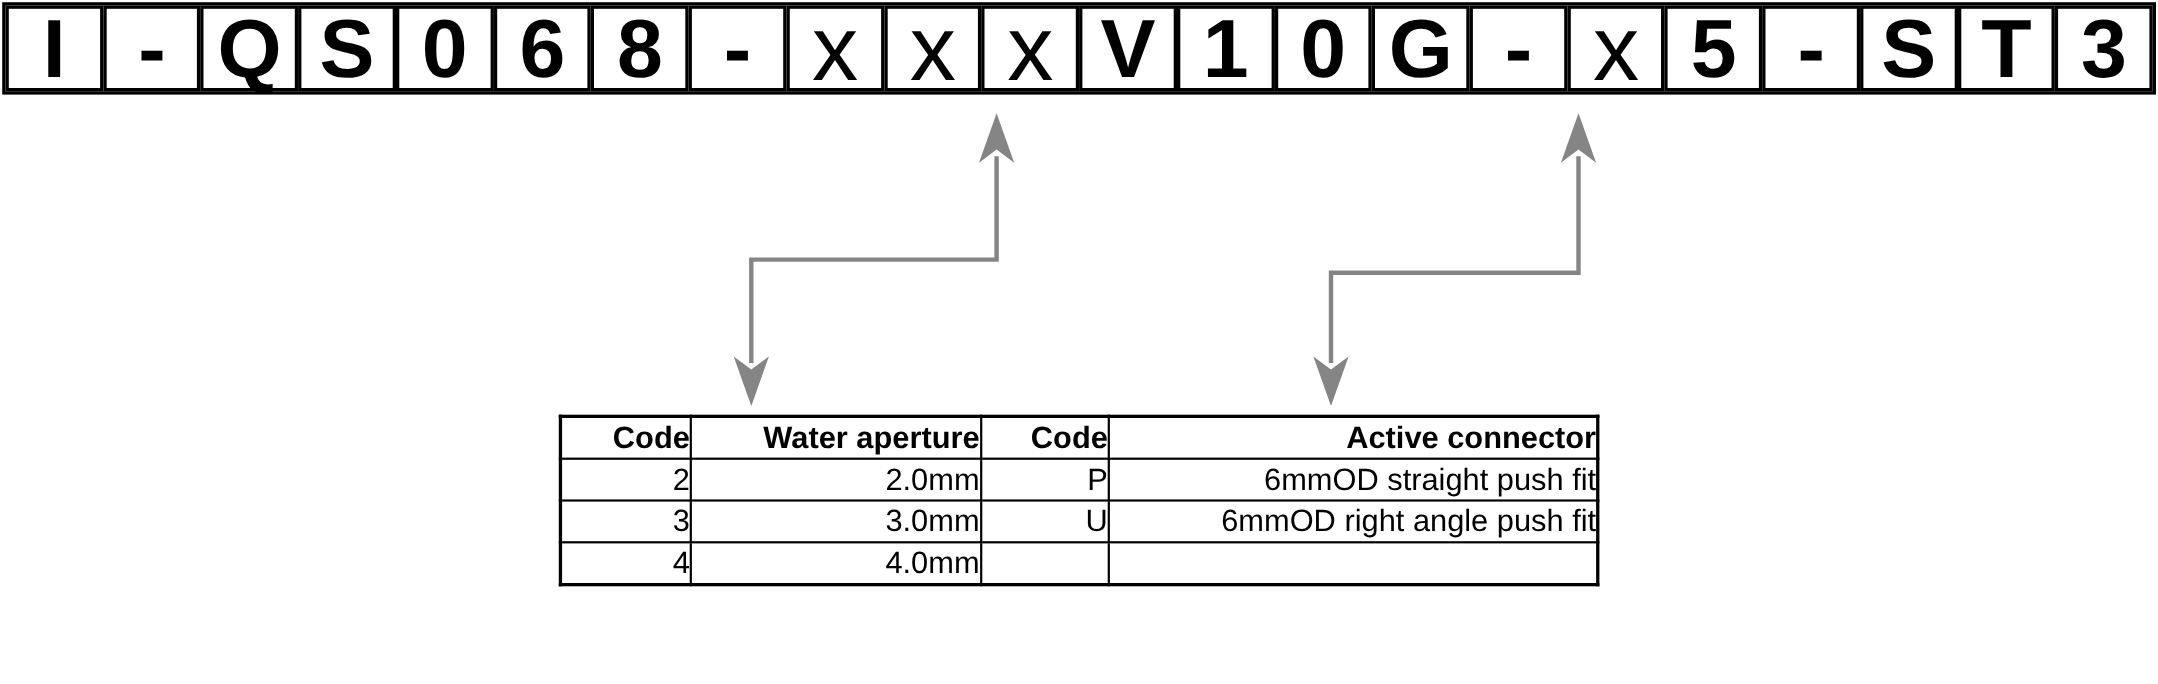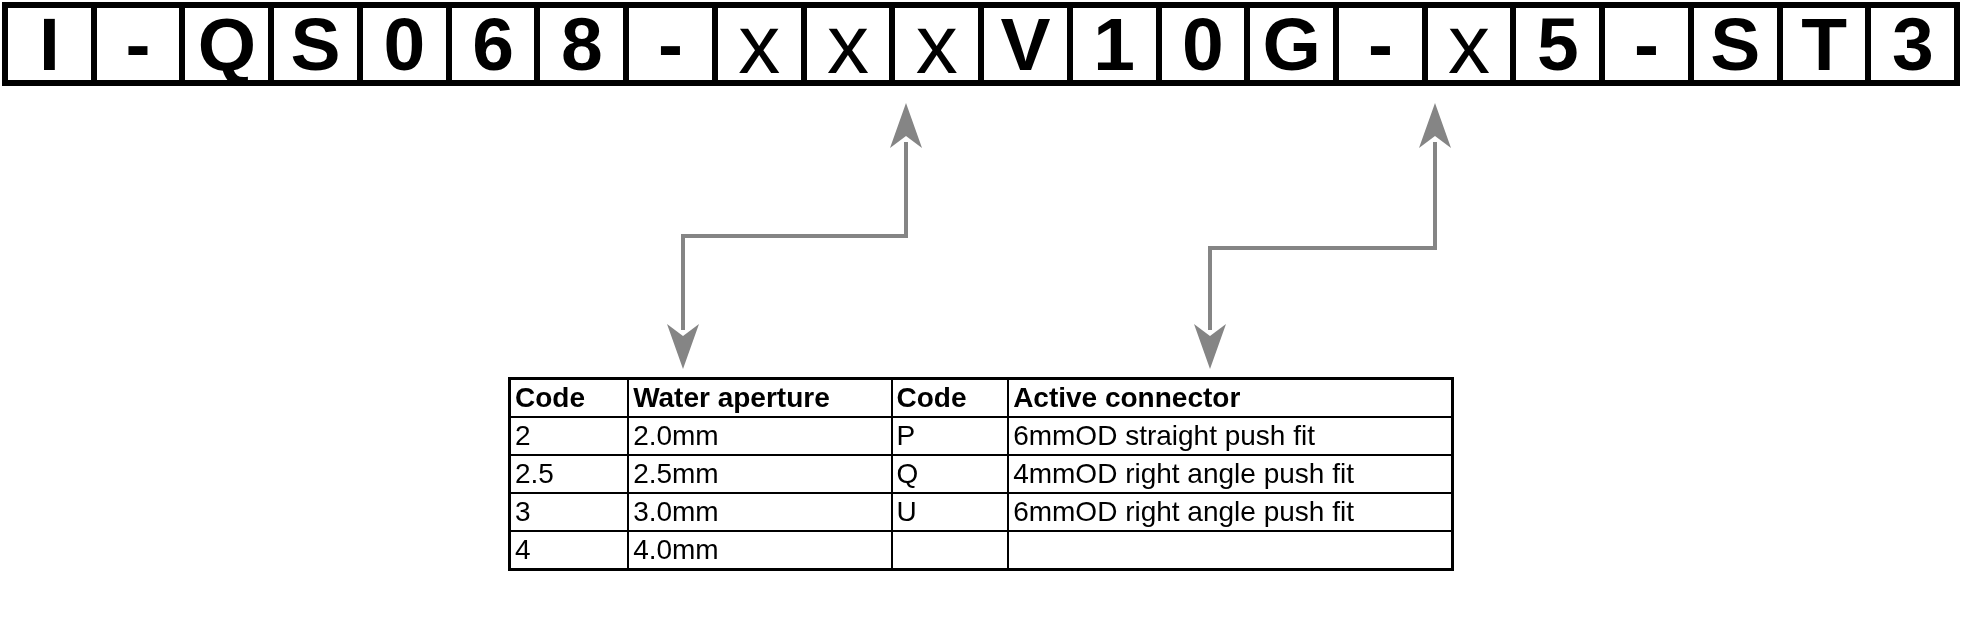--- a/index.html
+++ b/index.html
@@ -21,21 +21,21 @@
   
   .arrows{position:absolute;left:0;top:0;width:1962px;height:622px;pointer-events:none;}
   
   .ref-table{
     position:absolute;left:508px;top:377px;width:946px;
     border-collapse:collapse;table-layout:fixed;background:#fff;
     border:3px solid #000;
   }
   .ref-table th,.ref-table td{
     border:2px solid #000;height:36px;box-sizing:content-box;
-    font-size:28px;line-height:1;text-align:left;vertical-align:middle;
+    font-size:28px;line-height:1;text-align:right;vertical-align:middle;
     padding:0 0 0 4px;color:#000;white-space:nowrap;overflow:hidden;
   }
   .ref-table th{font-weight:bold;}
   .ref-table td{font-weight:normal;}
 </style>
 </head>
 <body>
 
 <div class="code-row">
   <div class="code-cell">I</div>
@@ -89,26 +89,20 @@
       <th>Code</th>
       <th>Active connector</th>
     </tr>
     <tr>
       <td>2</td>
       <td>2.0mm</td>
       <td>P</td>
       <td>6mmOD straight push fit</td>
     </tr>
     <tr>
-      <td>2.5</td>
-      <td>2.5mm</td>
-      <td>Q</td>
-      <td>4mmOD right angle push fit</td>
-    </tr>
-    <tr>
       <td>3</td>
       <td>3.0mm</td>
       <td>U</td>
       <td>6mmOD right angle push fit</td>
     </tr>
     <tr>
       <td>4</td>
       <td>4.0mm</td>
       <td></td>
       <td></td>

